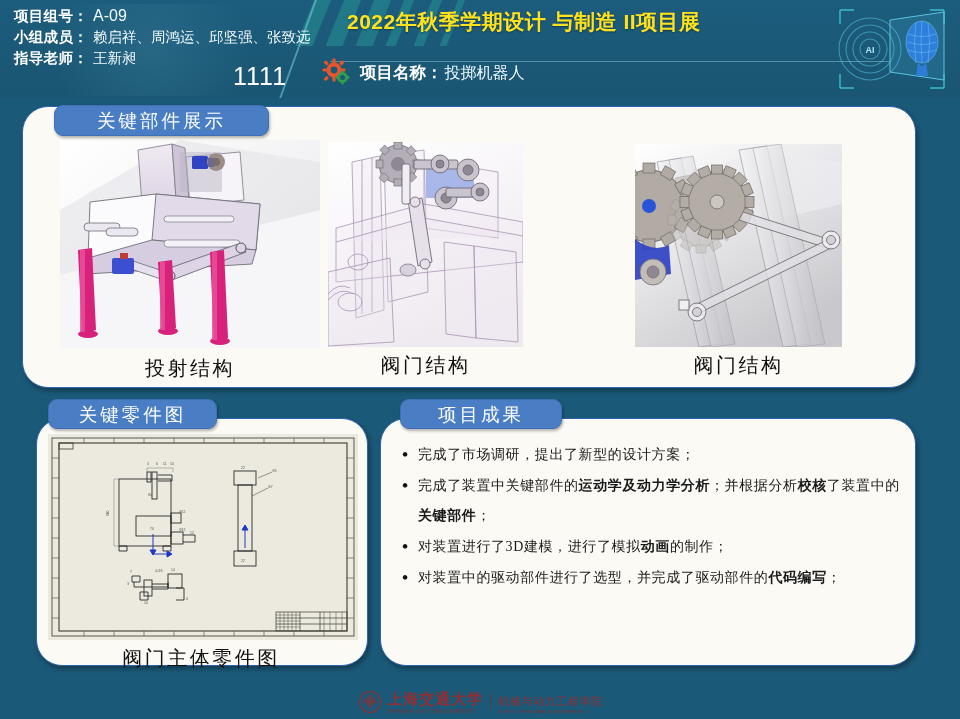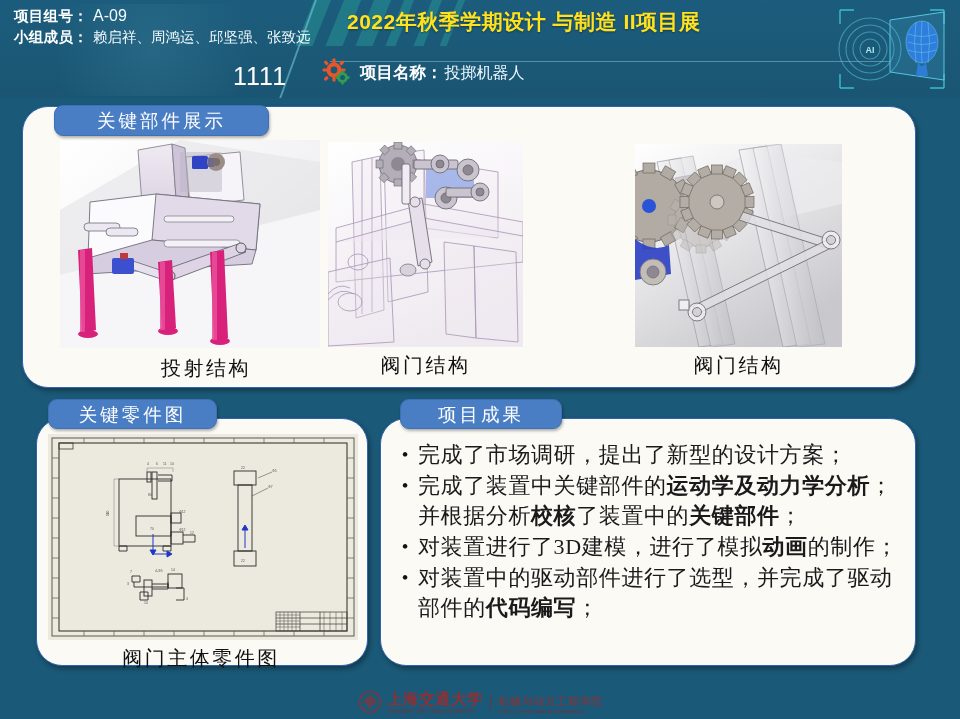--- a/index.html
+++ b/index.html
@@ -66,35 +66,35 @@
   .pill-2{left:48px;top:399px;width:167px;height:28px;}
   .pill-3{left:400px;top:399px;width:160px;height:28px;}
 
   
   .ph{position:absolute;overflow:hidden;background:#fff;}
   .ph1{left:60px;top:140px;width:260px;height:208px;}
   .ph2{left:328px;top:142px;width:195px;height:205px;}
   .ph3{left:635px;top:144px;width:207px;height:203px;}
   .cap{position:absolute;text-align:center;color:#111;font-size:20px;
     letter-spacing:2.5px;font-family:"Liberation Serif","DejaVu Serif",serif;}
-  .cap1{left:76px;top:355px;width:260px;}
+  .cap1{left:60px;top:355px;width:260px;}
   .cap2{left:328px;top:352px;width:195px;}
   .cap3{left:635px;top:352px;width:207px;}
   .cap4{left:46px;top:645px;width:310px;font-size:20px;}
 
   
   .draw{position:absolute;left:48px;top:434px;width:310px;height:206px;
     background:#eceade;overflow:hidden;}
 
   
   .bullets{position:absolute;left:392px;top:440px;width:516px;height:212px;
     color:#1a1a1a;}
   .bl{display:flex;margin-bottom:1px;}
   .bdot{flex:0 0 26px;text-align:center;font-size:19px;line-height:30px;color:#111;}
-  .btxt{font-size:22px;line-height:30px;letter-spacing:.6px;
+  .btxt{font-size:14px;line-height:30px;letter-spacing:.6px;
     font-family:"Liberation Serif","DejaVu Serif",serif;}
   .btxt b{font-weight:bold;}
 
   
   .footer{position:absolute;left:0;bottom:0;width:960px;height:34px;
     background:#1b5978;display:flex;justify-content:center;}
   .flogo{display:flex;align-items:center;opacity:.92;}
   .fsjtu{color:#9e2b2b;font-size:15px;font-weight:bold;letter-spacing:1px;
     font-family:"Liberation Serif","DejaVu Serif",serif;}
   .fsjtu-en{color:#8e2626;font-size:4.5px;letter-spacing:.4px;display:block;
@@ -124,20 +124,24 @@
     <div class="hdr-rule"></div>
 
     <div class="meta">
       <div class="meta-row">
         <span class="meta-lab">项目组号：</span>
         <span class="meta-val big">A-09</span>
       </div>
       <div class="meta-row">
         <span class="meta-lab">小组成员：</span>
         <span class="meta-val">赖启祥、周鸿运、邱坚强、张致远</span>
+      </div>
+      <div class="meta-row">
+        <span class="meta-lab">指导老师：</span>
+        <span class="meta-val">王新昶</span>
       </div>
     </div>
 
     <div class="num1111">1111</div>
 
     <div class="title-main">2022年秋季学期设计 与制造 II项目展</div>
 
     <div class="proj-line">
       <span class="gear-ico">
         <svg viewBox="0 0 30 30" width="30" height="30">

